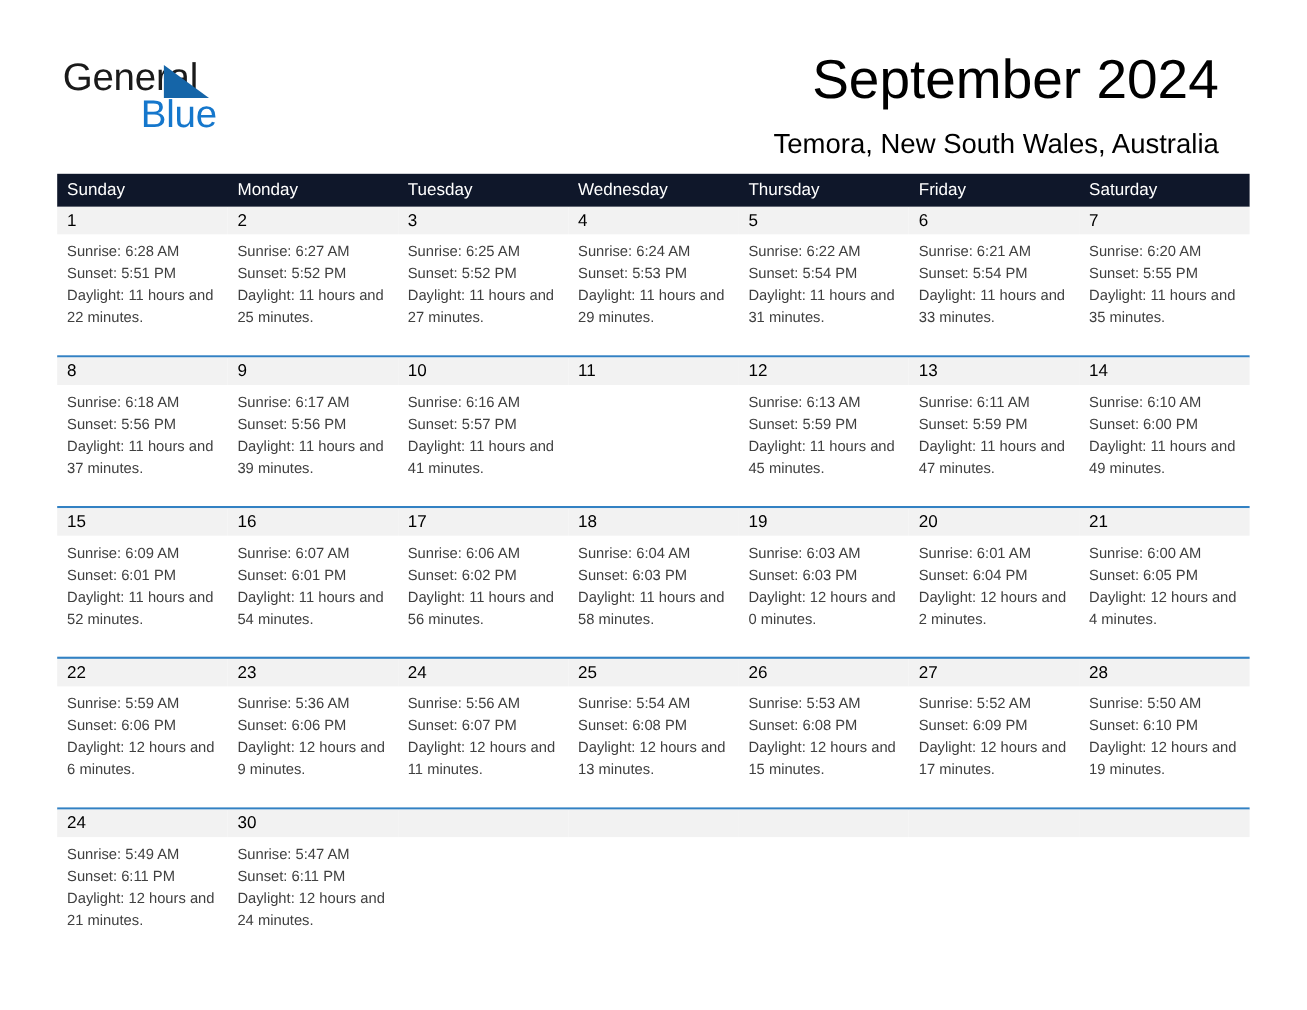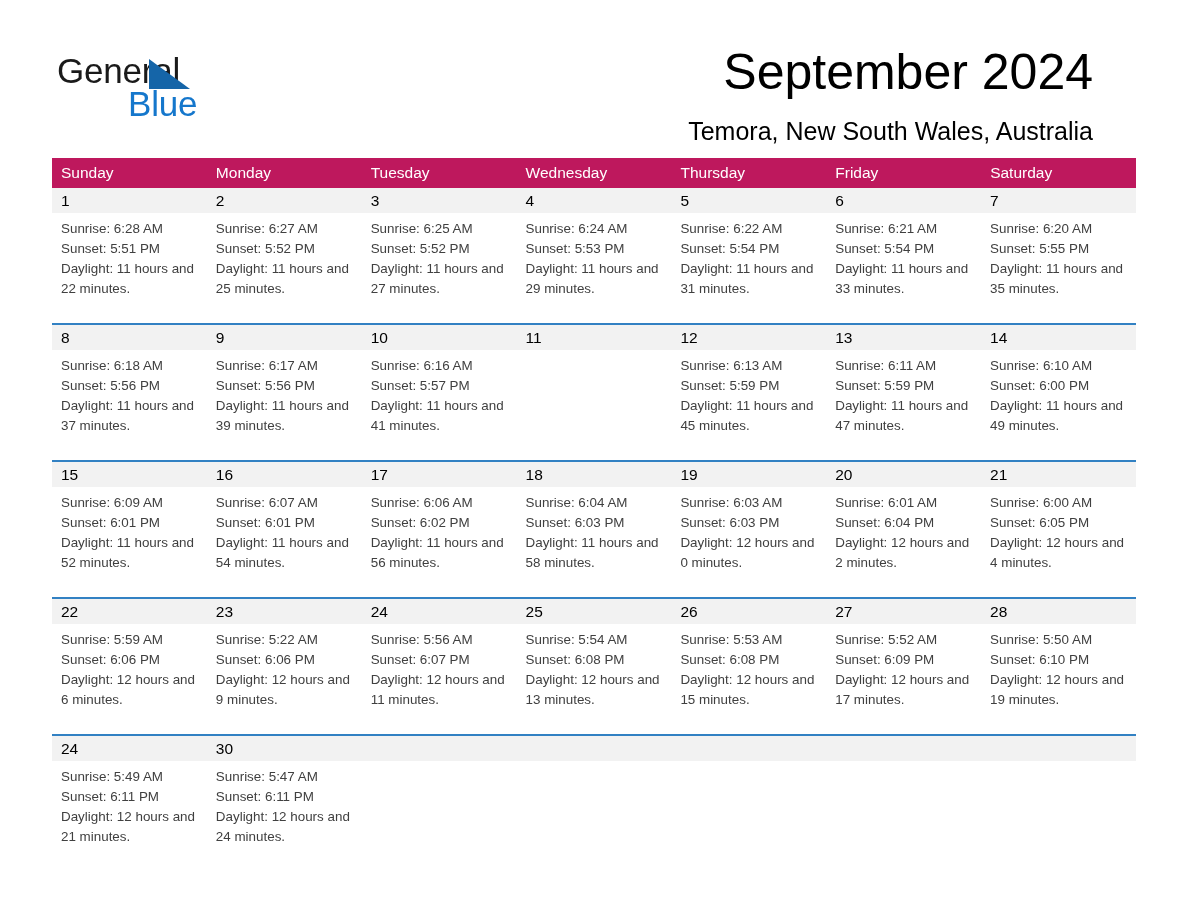--- a/index.html
+++ b/index.html
@@ -21,20 +21,21 @@
     box-sizing: border-box;
   }
 
   
   .header {
     position: absolute;
     left: 0;
     top: 0;
     width: 1148px;
     height: 158px;
+    padding-left: 15px;
   }
   .logo {
     position: absolute;
     left: 57px;
     top: 52px;
     width: 260px;
     height: 70px;
   }
   .logo-row1 {
     position: relative;
@@ -95,23 +96,22 @@
     position: absolute;
     left: 52px;
     top: 158px;
     width: 1084px;
   }
   .cal-row {
     display: flex;
     width: 1084px;
   }
   .cal-head {
-    background: #be185d;
+    background: #0f172a;
     height: 30px;
-    justify-content: space-between;
   }
   .cal-head .cell {
     color: #ffffff;
     font-size: 15.5px;
     line-height: 30px;
     padding-left: 9px;
     box-sizing: border-box;
   }
   .cell {
     width: 154.857px;
@@ -408,21 +408,21 @@
               <div>Sunrise: 5:59 AM</div>
               <div>Sunset: 6:06 PM</div>
               <div class="daylight">Daylight: 12 hours and 6 minutes.</div>
             </div>
           </div>
           <div class="daycell">
             <div class="daynum-band">
               <span class="daynum">23</span>
             </div>
             <div class="dayinfo">
-              <div>Sunrise: 5:22 AM</div>
+              <div>Sunrise: 5:36 AM</div>
               <div>Sunset: 6:06 PM</div>
               <div class="daylight">Daylight: 12 hours and 9 minutes.</div>
             </div>
           </div>
           <div class="daycell">
             <div class="daynum-band">
               <span class="daynum">24</span>
             </div>
             <div class="dayinfo">
               <div>Sunrise: 5:56 AM</div>

